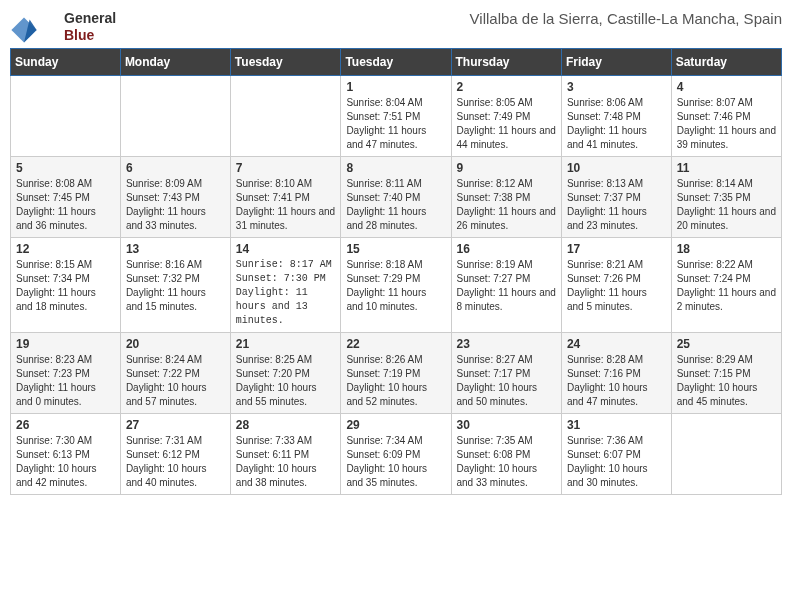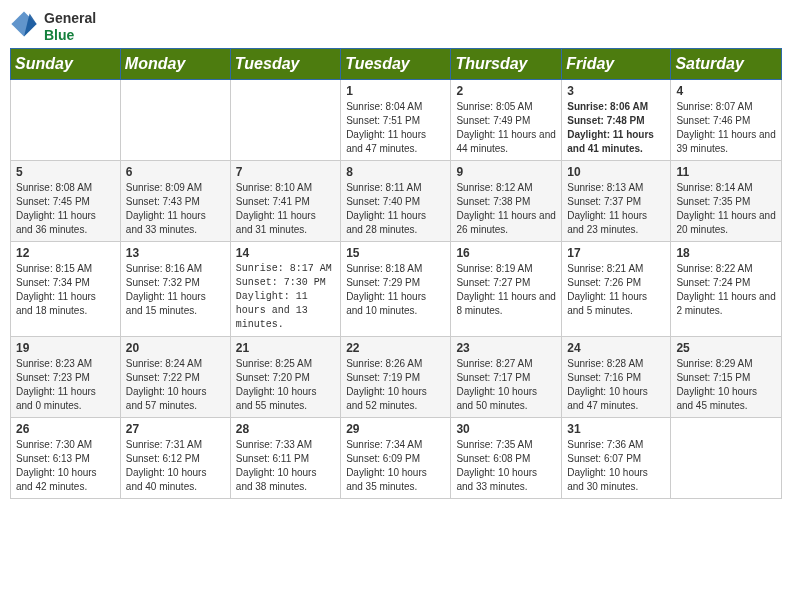--- a/index.html
+++ b/index.html
@@ -11,32 +11,33 @@
       padding: 10px;
     }
     .header-area {
       display: flex;
       justify-content: space-between;
       align-items: flex-start;
       margin-bottom: 4px;
     }
     .logo {
       display: flex;
-      align-items: flex-start;
+      align-items: flex-end;
+      gap: 20px;
     }
     .logo-text {
       display: flex;
       flex-direction: column;
       font-size: 14px;
       font-weight: bold;
       color: #333;
       line-height: 1.2;
     }
     .logo-text span:first-child { color: #333; }
-    .logo-text span:last-child { color: #15803d; }
+    .logo-text span:last-child { color: #7f1d1d; }
     .logo-icon {
       width: 28px;
       height: 28px;
       margin-right: 6px;
     }
     .title-area {
       text-align: right;
     }
     .month-title {
       font-size: 32px;
@@ -46,28 +47,27 @@
     .location-subtitle {
       font-size: 15px;
       color: #555;
     }
     .calendar-table {
       width: 100%;
       border-collapse: collapse;
       border: 1px solid #ccc;
     }
     .calendar-table th {
-      background-color: #4d7c0f;
+      background-color: #404040;
       color: #fff;
-      font-size: 16px;
+      font-size: 12px;
       font-weight: bold;
       padding: 6px 4px;
       text-align: left;
       border: 1px solid #2e6aa8;
-      font-style: italic;
     }
     .calendar-table td {
       vertical-align: top;
       border: 1px solid #ccc;
       padding: 4px 5px;
       font-size: 10px;
       color: #333;
       min-height: 80px;
       width: 113px;
       background: #fff;
@@ -97,20 +97,21 @@
     <svg class="logo-icon" viewBox="0 0 40 40">
       <polygon points="20,2 38,20 20,38 2,20" fill="#3a7abf" opacity="0.8"></polygon>
       <polygon points="28,5 38,20 20,38" fill="#1a5a9f" opacity="0.9"></polygon>
     </svg>
     <div class="logo-text">
       <span>General</span>
       <span>Blue</span>
     </div>
   </div>
   <div class="title-area">
+    <div class="location-subtitle">Villalba de la Sierra, Castille-La Mancha, Spain</div>
   </div>
 </div>
 
 <table class="calendar-table">
   <thead>
     <tr>
     <th>Sunday</th>
         <th>Monday</th>
         <th>Tuesday</th>
         <th>Tuesday</th>
@@ -131,21 +132,21 @@
 Daylight: 11 hours and 47 minutes.</div>
         </td>
         <td>
           <div class="day-number">2</div>
           <div class="day-info" style="white-space: pre-line;">Sunrise: 8:05 AM
 Sunset: 7:49 PM
 Daylight: 11 hours and 44 minutes.</div>
         </td>
         <td>
           <div class="day-number">3</div>
-          <div class="day-info" style="white-space: pre-line; font-weight: bold;">Sunrise: 8:06 AM
+          <div class="day-info" style="white-space: pre-line;">Sunrise: 8:06 AM
 Sunset: 7:48 PM
 Daylight: 11 hours and 41 minutes.</div>
         </td>
         <td>
           <div class="day-number">4</div>
           <div class="day-info" style="white-space: pre-line;">Sunrise: 8:07 AM
 Sunset: 7:46 PM
 Daylight: 11 hours and 39 minutes.</div>
         </td>
       </tr>

